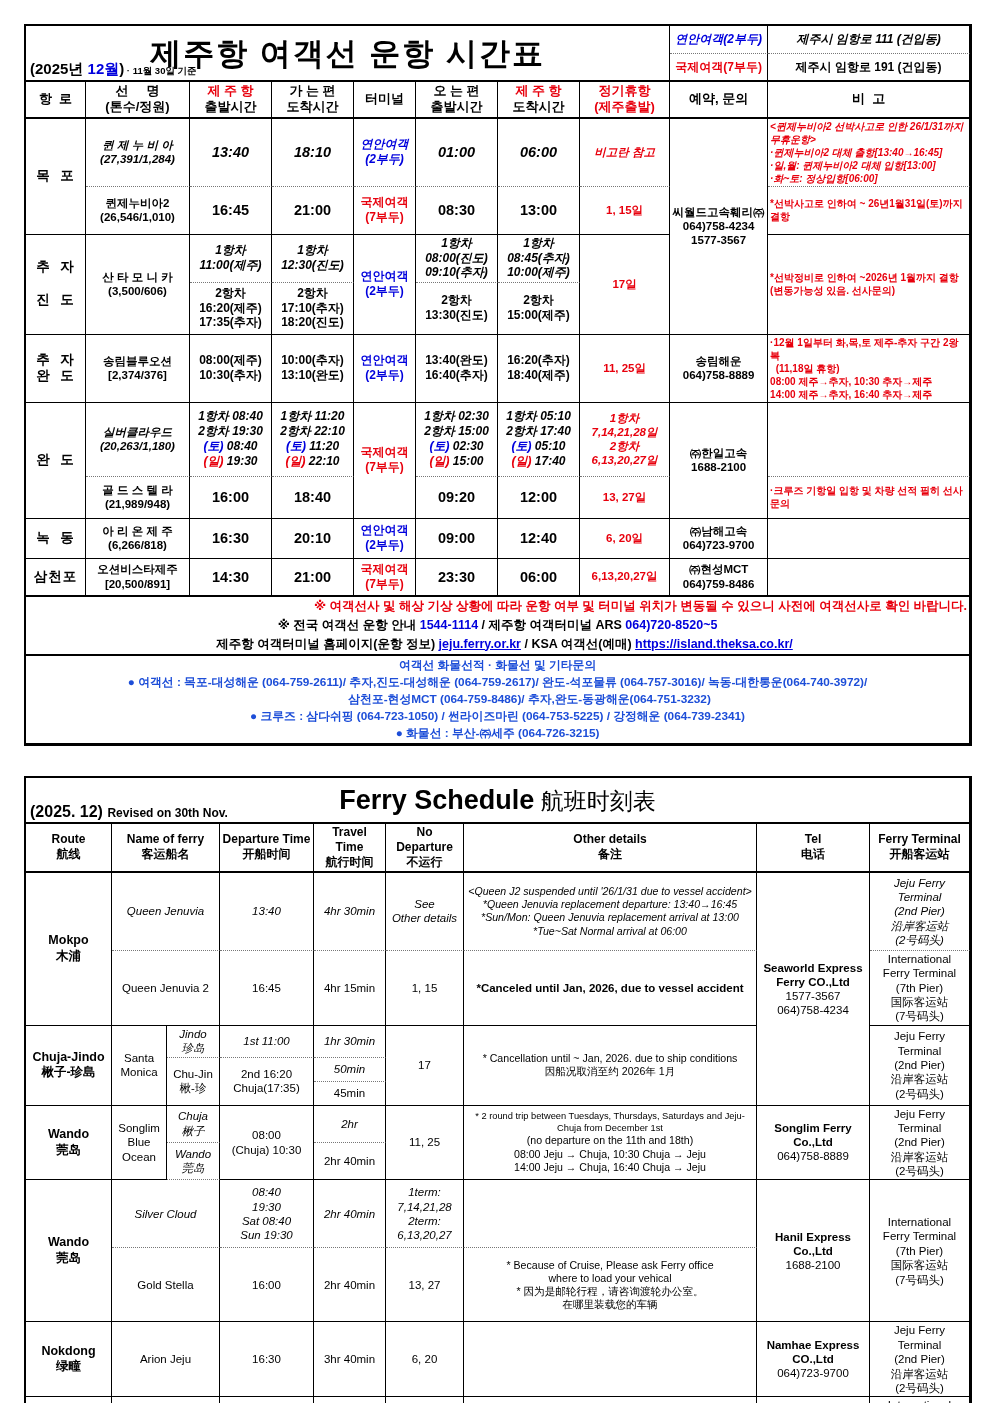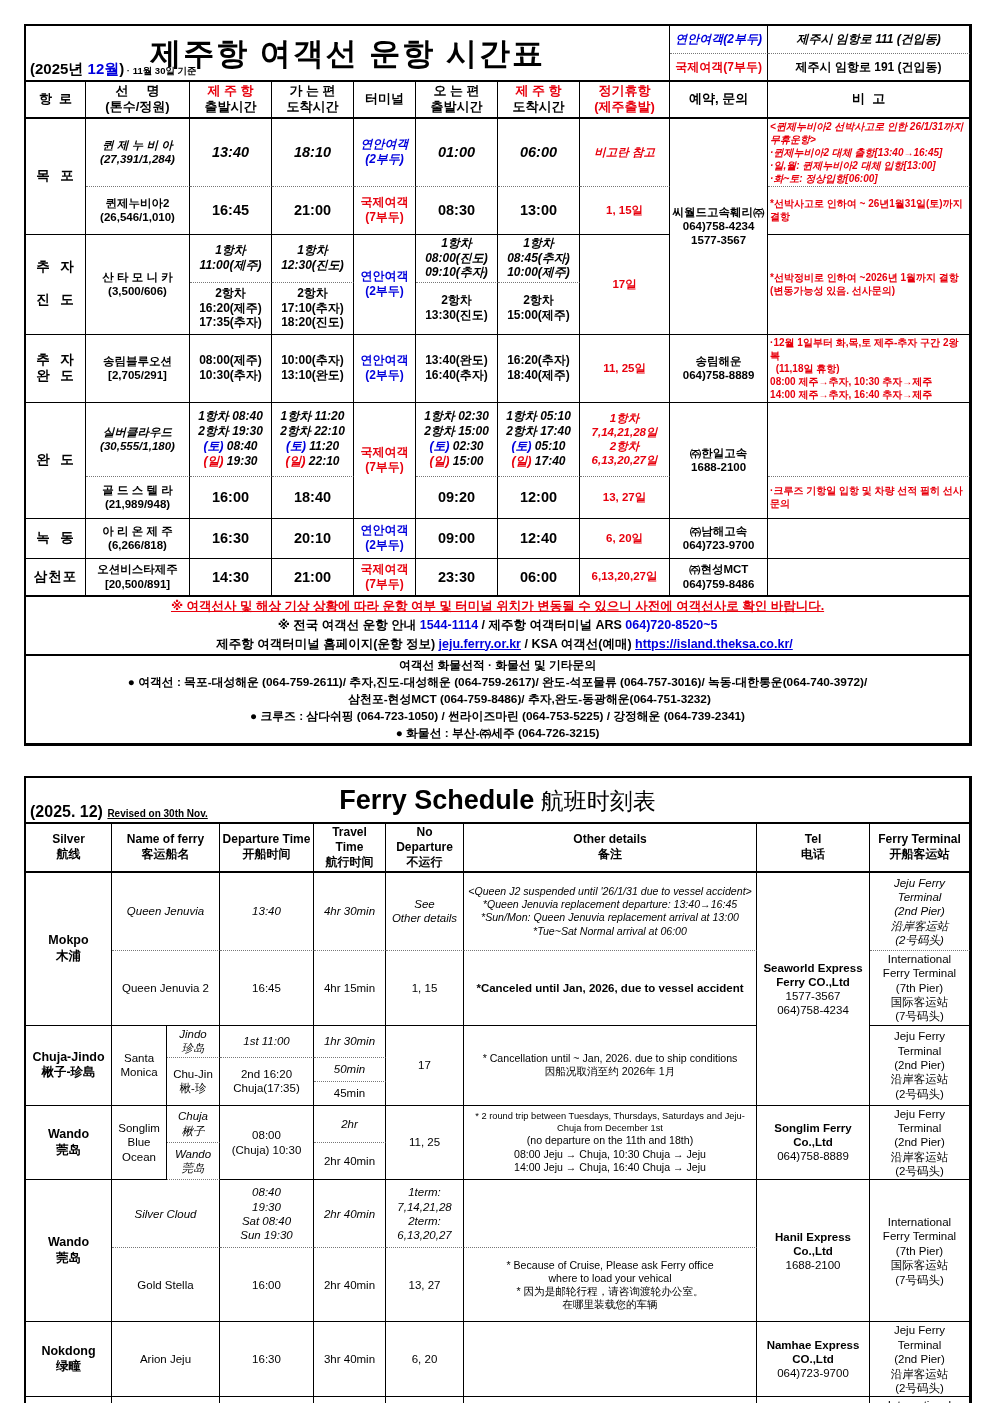--- a/index.html
+++ b/index.html
@@ -5,22 +5,22 @@
   html,body{margin:0;padding:0;background:#fff;}
   body{width:992px;font-family:"Liberation Sans","DejaVu Sans",sans-serif;color:#000;}
   .wrap{padding:24px 24px 10px 24px;}
   table.tbl{width:944px;border:2px solid #000;border-spacing:0;table-layout:fixed;border-collapse:separate;}
   .tbl td{border-right:1px solid #000;border-bottom:1px solid #000;text-align:center;vertical-align:middle;padding:1px 2px;overflow:hidden;}
   .tbl td.db{border-bottom:1px dotted #777;font-style:italic;}
   .tbl td.b2{border-bottom:2px solid #000;}
   .pl{white-space:pre-line;line-height:1.22;}
   .red{color:#e8000d;}
   .blue{color:#0000dd;}
-  .navy{color:#000000;}
-  .u{text-decoration:underline;}
+  .navy{color:#1d4ed8;}
+  .u{text-align:right;}
   
   .t1 td{font-weight:bold;font-size:12px;}
   .t1 .titlecell{position:relative;}
   .t1-title{font-size:31px;font-weight:bold;letter-spacing:2px;padding-top:2px;}
   .t1-date{position:absolute;left:4px;bottom:1px;text-align:left;font-size:15px;}
   .t1-date .note{font-size:9.5px;}
   .pier-label{font-size:12.5px;}
   .pier-addr{font-size:13px;}
   .t1 .hdr td{font-size:13px;line-height:1.25;}
   .t1 .route{font-size:13.5px;letter-spacing:1px;}
@@ -40,21 +40,21 @@
   .contactcell .ind{padding-left:64px;}
   a.lnk{color:#0000dd;text-decoration:underline;cursor:pointer;}
   
   .t2{margin-top:30px;}
   .t2 td{font-weight:normal;font-size:11.5px;line-height:1.25;}
   .t2 .titlecell{position:relative;}
   .t2-title{font-size:27px;font-weight:bold;padding-top:2px;}
   .t2-title .cn{font-weight:normal;font-size:23px;}
   .t2-date{position:absolute;left:4px;bottom:0;text-align:left;}
   .t2-date .d{font-size:16px;font-weight:bold;}
-  .t2-date .rev{font-size:10px;font-weight:bold;text-decoration:underline;}
+  .t2-date .rev{font-size:12px;font-weight:bold;}
   .t2 .hdr td{font-weight:bold;font-size:12px;}
   .t2 .route{font-weight:bold;font-size:12.5px;}
   .t2 .details{font-size:10.6px;}
   .t2 .details-sm{font-size:9.3px;display:block;}
   .t2 .telname{font-weight:bold;font-size:11.5px;}
 </style>
 </head>
 <body>
 
 <div class="wrap">
@@ -181,21 +181,21 @@
     <td class="pl">2항차
 13:30(진도)</td>
     <td class="pl">2항차
 15:00(제주)</td>
   </tr>
 
   <tr style="height:58px">
     <td class="route pl">추&nbsp;&nbsp;자
 완&nbsp;&nbsp;도</td>
     <td class="ship pl">송림블루오션
-[2,705/291]</td>
+[2,374/376]</td>
     <td class="pl">08:00(제주)
 10:30(추자)</td>
     <td class="pl">10:00(추자)
 13:10(완도)</td>
     <td class="blue pl tmid">연안여객
 (2부두)</td>
     <td class="pl">13:40(완도)
 16:40(추자)</td>
     <td class="pl">16:20(추자)
 18:40(제주)</td>
@@ -204,21 +204,21 @@
 064)758-8889</td>
     <td class="red remark pl">·12월 1일부터 화,목,토  제주-추자 구간 2왕복
 &nbsp;&nbsp;(11,18일 휴항)
 08:00 제주→추자, 10:30 추자→제주
 14:00 제주→추자, 16:40 추자→제주</td>
   </tr>
 
   <tr style="height:74px">
     <td class="route" rowspan="2">완&nbsp;&nbsp;도</td>
     <td class="ship pl db">실버클라우드
-(30,555/1,180)</td>
+(20,263/1,180)</td>
     <td class="silver-cell db">
       <div class="pl">1항차 08:40
 2항차 19:30</div>
       <div><span class="blue">(토)</span><span> 08:40</span></div>
       <div><span class="red">(일)</span><span> 19:30</span></div>
     </td>
     <td class="silver-cell db">
       <div class="pl">1항차 11:20
 2항차 22:10</div>
       <div><span class="blue">(토)</span><span> 11:20</span></div>
@@ -323,21 +323,21 @@
         <col style="width:100px">
   </colgroup>
   <tbody>
         <tr style="height:46px">
     <td class="titlecell b2" colspan="9">
       <div class="t2-title"><span>Ferry Schedule</span><span class="cn"> 航班时刻表</span></div>
       <div class="t2-date"><span class="d">(2025. 12) </span><span class="rev">Revised on 30th Nov.</span></div>
     </td>
   </tr>
   <tr class="hdr" style="height:44px">
-    <td class="b2 pl">Silver
+    <td class="b2 pl">Route
 航线</td>
     <td class="b2 pl" colspan="2">Name of ferry
 客运船名</td>
     <td class="b2 pl">Departure Time
 开船时间</td>
     <td class="b2 pl">Travel
 Time
 航行时间</td>
     <td class="b2 pl">No Departure
 不运行</td>

